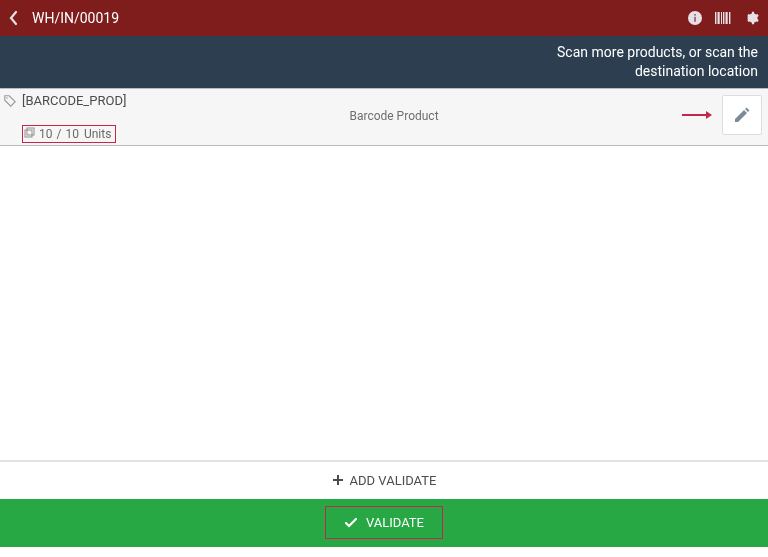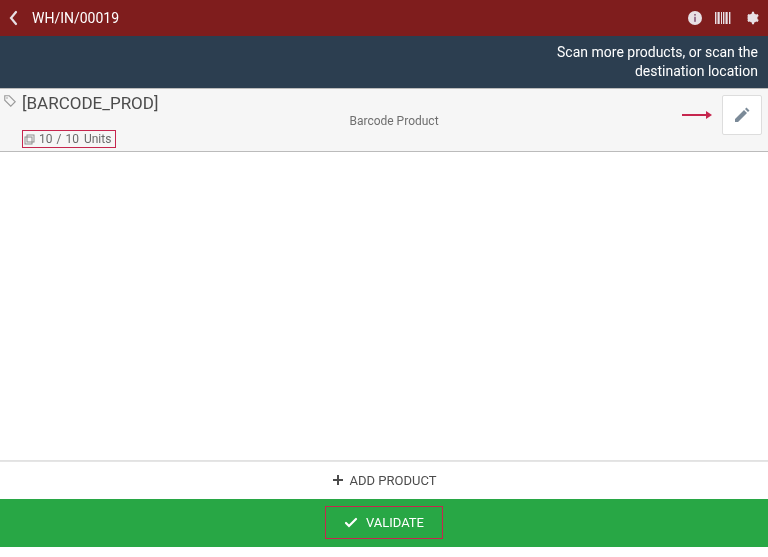--- a/index.html
+++ b/index.html
@@ -10,23 +10,23 @@
   .topbar .spacer { flex: 1; }
   .topbar .icon-btn { width: 22px; height: 22px; display: flex; align-items: center; justify-content: center; margin-left: 6px; color: #e8e0e5; cursor: pointer; }
   .subbar { background: #2c3e50; color: #fff; padding: 7px 10px 7px 7px; display: flex; align-items: flex-start; font-size: 14px; }
   .subbar .left .line1 .to-loc { font-weight: bold; border-bottom: 1px dotted #dfe7ec; padding-bottom: 0; }
   .subbar .left .line2 { margin-top: 2px; font-size: 14px; }
   .subbar .right { text-align: right; flex: 1; line-height: 1.35; }
   .list-area { height: 373px; overflow-y: scroll; background: #fff; border-bottom: 1px solid #e2e2e2; }
   .product-line { border-top: 1px solid #bbb; border-bottom: 1px solid #bbb; background: #f6f6f6; display: flex; align-items: flex-start; padding: 4px 2px 2px 2px; position: relative; }
   .product-line .tag-icon { width: 14px; margin: 2px 4px 0 2px; color: #9a9a9a; }
   .product-line .info { flex: 1; }
-  .product-line .ref { font-size: 17px; color: #4c4c4c; }
+  .product-line .ref { font-size: 13px; color: #4c4c4c; }
   .product-line .name { font-size: 12px; color: #6f6f6f; margin-top: 1px; text-align: center; }
-  .qty-badge { margin-top: 2px; display: inline-flex; align-items: flex-end; font-size: 12px; color: #6a6a6a; padding: 1px 4px 1px 1px; position: relative; border: 1px solid #c6264e; }
+  .qty-badge { margin-top: 2px; display: inline-flex; align-items: flex-start; font-size: 12px; color: #6a6a6a; padding: 1px 4px 1px 1px; position: relative; border: 1px solid #c6264e; }
   .qty-badge .copy-icon { width: 12px; height: 12px; margin-right: 3px; display: inline-flex; }
   .right-cluster { display: flex; align-items: center; gap: 8px; position: absolute; right: 6px; top: 6px; }
   .arrow-annot { color: #c6264e; }
   .edit-btn { width: 40px; height: 40px; background: #fff; border: 1px solid #ddd; border-radius: 2px; display: flex; align-items: center; justify-content: center; cursor: pointer; color: #6c757d; }
   .addproduct-bar { height: 38px; background: #fff; display: flex; align-items: center; justify-content: center; color: #4c4c4c; font-size: 13px; cursor: pointer; border-top: 1px solid #e5e5e5; }
   .addproduct-bar .plus { margin-right: 6px; font-weight: bold; }
   .validate-bar { height: 48px; background: #28a745; display: flex; align-items: center; justify-content: center; }
   .validate-inner { display: inline-flex; align-items: center; padding: 8px 18px; border: 1px solid #c6264e; color: #fff; cursor: pointer; }
   .validate-inner .check { margin-right: 8px; }
   svg { display: block; }
@@ -116,21 +116,21 @@
     </div>
   </div>
 </div>
 
 <div class="addproduct-bar">
   <span class="plus">
     <svg width="12" height="12" viewBox="0 0 12 12">
         <path d="M5 1h2v10H5z M1 5h10v2H1z" fill="#4c4c4c"></path>
       </svg>
   </span>
-  <span>ADD PRODUCT</span>
+  <span>ADD VALIDATE</span>
 </div>
 
 <div class="validate-bar">
   <div class="validate-inner">
     <span class="check">
       <svg width="14" height="14" viewBox="0 0 14 14">
           <path d="M2 7l3 3 7-7" stroke="#fff" stroke-width="2.2" fill="none" stroke-linecap="round"></path>
         </svg>
     </span>
     <span>VALIDATE</span>

